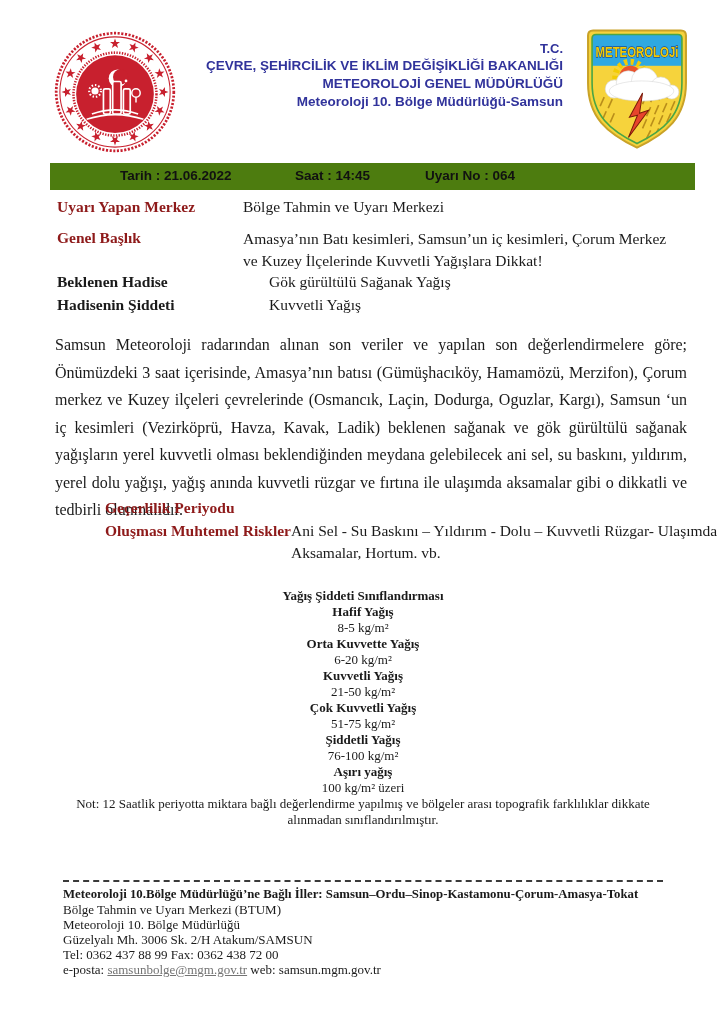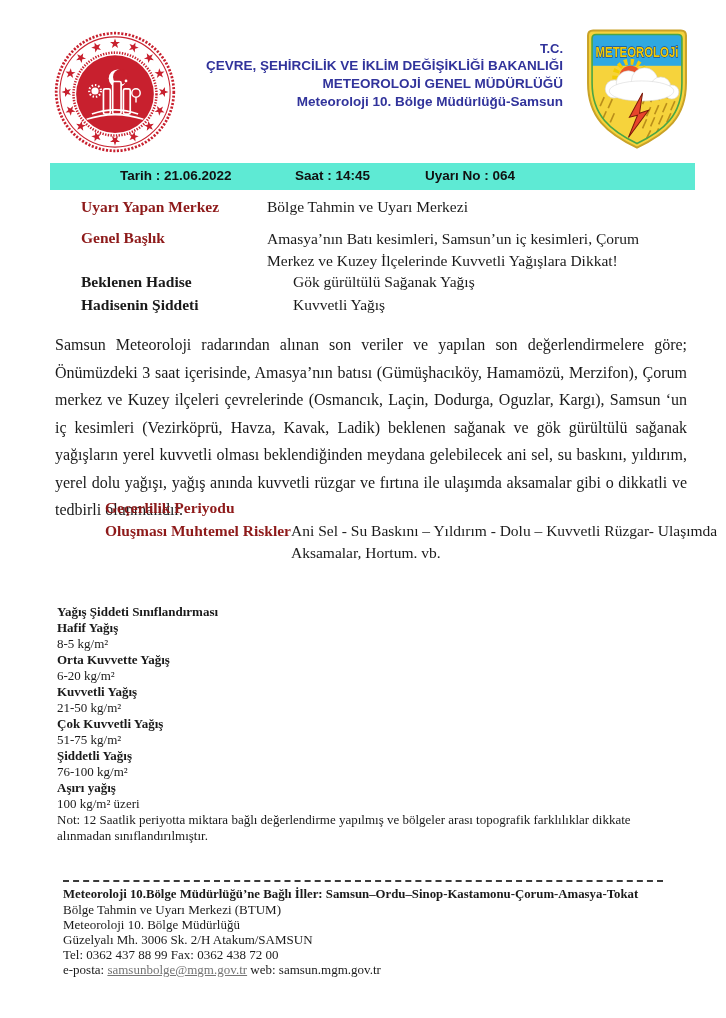--- a/index.html
+++ b/index.html
@@ -16,48 +16,48 @@
     position:absolute; left:163px; top:40px; width:400px; text-align:right;
     font-family:"Liberation Sans", sans-serif; font-weight:bold; color:#31339B;
   }
   .header-text .h1 { font-size:13px; line-height:17px; }
   .header-text .h2 { font-size:13.5px; line-height:18px; }
   .header-text .h3 { font-size:13.5px; line-height:18px; }
   .header-text .h4 { font-size:13.5px; line-height:18px; }
   
   .info-bar {
     position:absolute; left:50px; top:163px; width:645px; height:27px;
-    background:#5eead4; font-family:"Liberation Sans", sans-serif;
+    background:#4d7c0f; font-family:"Liberation Sans", sans-serif;
     font-weight:bold; font-size:13.5px; color:#111;
   }
   .info-bar span { position:absolute; top:5px; white-space:nowrap; }
   .ib-date { left:70px; }
   .ib-time { left:245px; }
   .ib-no   { left:375px; }
   
   .fields { position:absolute; left:57px; top:197px; width:615px; font-size:15.5px; }
-  .frow { display:grid; grid-template-columns:186px 1fr; line-height:20px;margin-left:24px; }
+  .frow { display:grid; grid-template-columns:186px 1fr; line-height:20px; }
   .frow .lbl { font-weight:bold; white-space:nowrap; }
   .lbl.red { color:#8E1A1A; }
   .frow .val { color:#1a1a1a; }
   .frow.r1 { margin-bottom:11px; }
   .frow.r2 { margin-bottom:0; }
   .frow.r2 .val { line-height:22px; }
   .frow.r3, .frow.r4 { margin-bottom:3px;gap:26px; }
   
   .body-par {
     position:absolute; left:55px; top:331px; width:632px;
     font-size:16px; line-height:27.5px; text-align:justify;
   }
   
   .validity { position:absolute; left:57px; top:497px; width:615px; font-size:15.5px;margin-left:48px; }
   .vrow { display:grid; grid-template-columns:186px 1fr; line-height:22px; margin-bottom:1px; }
   .vrow .lbl { font-weight:bold; color:#8E1A1A; white-space:nowrap; }
   
-  .classif { position:absolute; left:57px; top:604px; width:612px; font-size:13px; line-height:16px; }
+  .classif { position:absolute; left:57px; top:588px; width:612px; font-size:13px; line-height:16px;text-align:center; }
   .classif .b { font-weight:bold; }
   
   .footer { position:absolute; left:63px; top:880px; width:600px; text-align:left; }
   .footer-sep { border-top:2px dashed #3a3a3a; height:0; margin-bottom:4px; }
   .footer .fbold { font-weight:bold; font-size:12.8px; line-height:16px; }
   .footer .fline { font-size:13px; line-height:15px; }
   .footer a { color:#737373; text-decoration:underline; }
 </style>
 </head>
 <body>

